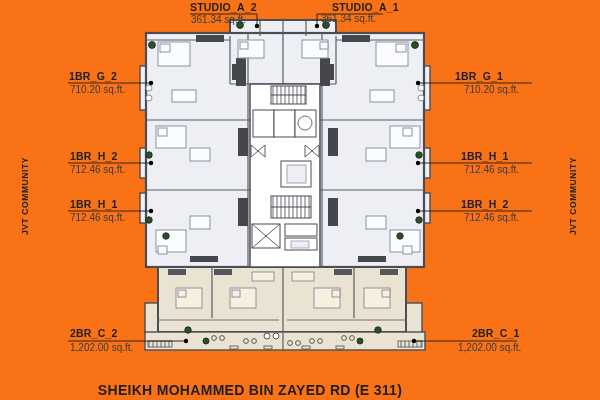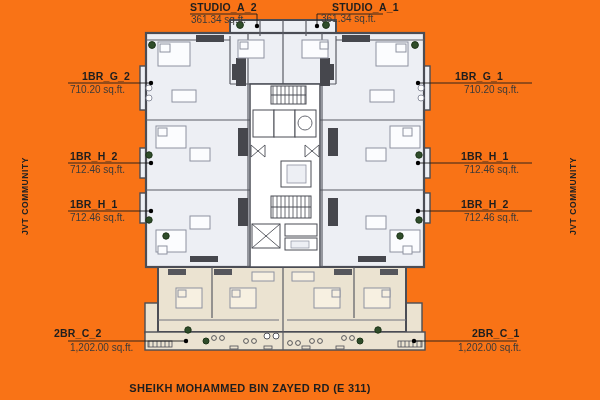--- a/index.html
+++ b/index.html
@@ -6,21 +6,21 @@
   .canvas{position:relative;width:600px;height:400px;background:#f97316;
           font-family:"Liberation Sans",sans-serif;overflow:hidden;}
   .plan-svg{position:absolute;left:0;top:0;}
   .u-name{position:absolute;font-size:10.5px;font-weight:bold;color:#1e1e1e;
           letter-spacing:.2px;white-space:nowrap;line-height:12px;}
   .u-area{position:absolute;font-size:10px;color:#3a3a3a;white-space:nowrap;line-height:9px;}
   .v-road{position:absolute;width:120px;height:12px;text-align:center;
           font-size:8.5px;font-weight:bold;color:#222;letter-spacing:.6px;
           transform:rotate(-90deg);white-space:nowrap;line-height:12px;}
   .h-road{position:absolute;left:0;top:382px;width:500px;text-align:center;
-          font-size:11px;font-weight:bold;color:#1e1e1e;letter-spacing:.3px;}
+          font-size:14px;font-weight:bold;color:#1e1e1e;letter-spacing:.3px;}
 </style>
 </head>
 <body>
 
 <div class="canvas">
 
   <svg class="plan-svg" width="600" height="400" viewBox="0 0 600 400">
     <defs>
       <pattern id="tread" width="4" height="4" patternUnits="userSpaceOnUse">
         <path d="M1,0 V4" stroke="#5a5c64" stroke-width="0.9"></path>
@@ -236,30 +236,30 @@
       </g>
     </g>
   </svg>
 
   <div class="u-name" style="left:190px;top:1px">STUDIO_A_2</div>
   <div class="u-area" style="left:191px;top:15px">361.34 sq.ft.</div>
 
   <div class="u-name" style="left:332px;top:1px">STUDIO_A_1</div>
   <div class="u-area" style="left:321px;top:14px">361.34 sq.ft.</div>
 
-  <div class="u-name" style="left:82px;top:70px">1BR_G_2</div>
+  <div class="u-name" style="left:69px;top:70px">1BR_G_2</div>
   <div class="u-area" style="left:70px;top:85px">710.20 sq.ft.</div>
 
   <div class="u-name" style="left:70px;top:150px">1BR_H_2</div>
   <div class="u-area" style="left:70px;top:165px">712.46 sq.ft.</div>
 
   <div class="u-name" style="left:70px;top:198px">1BR_H_1</div>
   <div class="u-area" style="left:70px;top:213px">712.46 sq.ft.</div>
 
-  <div class="u-name" style="left:54px;top:327px">2BR_C_2</div>
+  <div class="u-name" style="left:70px;top:327px">2BR_C_2</div>
   <div class="u-area" style="left:70px;top:343px">1,202.00 sq.ft.</div>
 
   <div class="u-name" style="left:455px;top:70px">1BR_G_1</div>
   <div class="u-area" style="left:464px;top:85px">710.20 sq.ft.</div>
 
   <div class="u-name" style="left:461px;top:150px">1BR_H_1</div>
   <div class="u-area" style="left:464px;top:165px">712.46 sq.ft.</div>
 
   <div class="u-name" style="left:461px;top:198px">1BR_H_2</div>
   <div class="u-area" style="left:464px;top:213px">712.46 sq.ft.</div>

